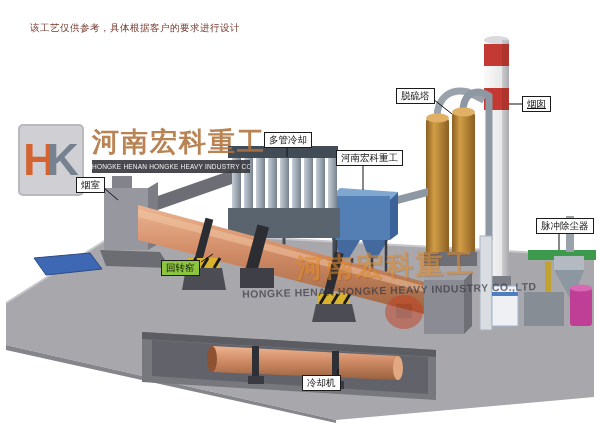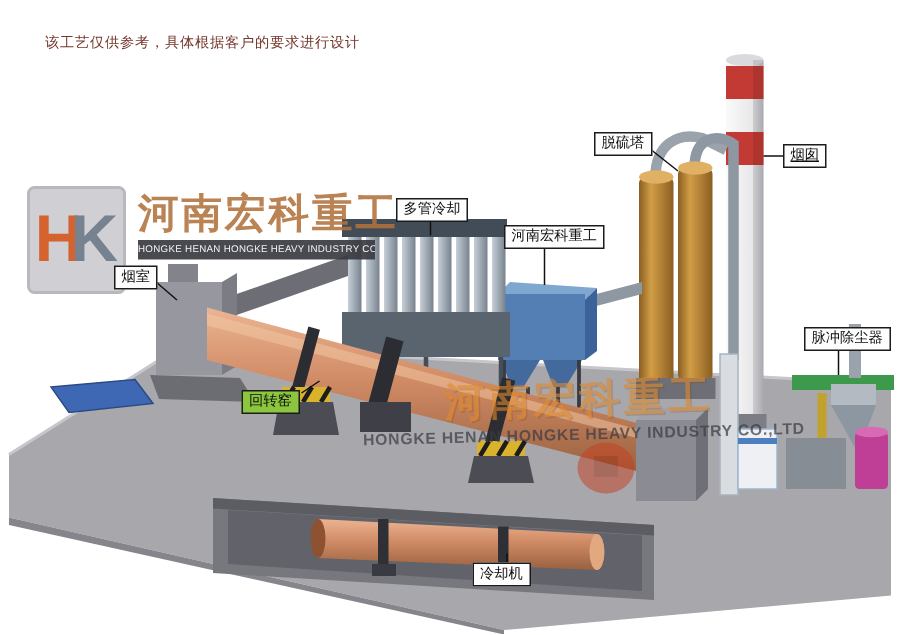--- a/index.html
+++ b/index.html
@@ -206,15 +206,15 @@
   <div class="wm-cn">河南宏科重工</div>
   <div class="wm-en">HONGKE HENAN HONGKE HEAVY INDUSTRY CO.,LTD</div>
 
   <div class="callout" style="left:76px; top:177px;">烟室</div>
   <div class="callout" style="left:264px; top:132px;">多管冷却</div>
   <div class="callout" style="left:336px; top:150px;">河南宏科重工</div>
   <div class="callout" style="left:396px; top:88px;">脱硫塔</div>
   <div class="callout" style="left:522px; top:96px;text-decoration:underline;">烟囱</div>
   <div class="callout" style="left:536px; top:218px;">脉冲除尘器</div>
   <div class="callout green" style="left:148px; top:260px;margin-left:13px;">回转窑</div>
-  <div class="callout" style="left:315px; top:375px;">冷却机</div>
+  <div class="callout" style="left:302px; top:375px;">冷却机</div>
 
 </div>
 
 </body></html>

